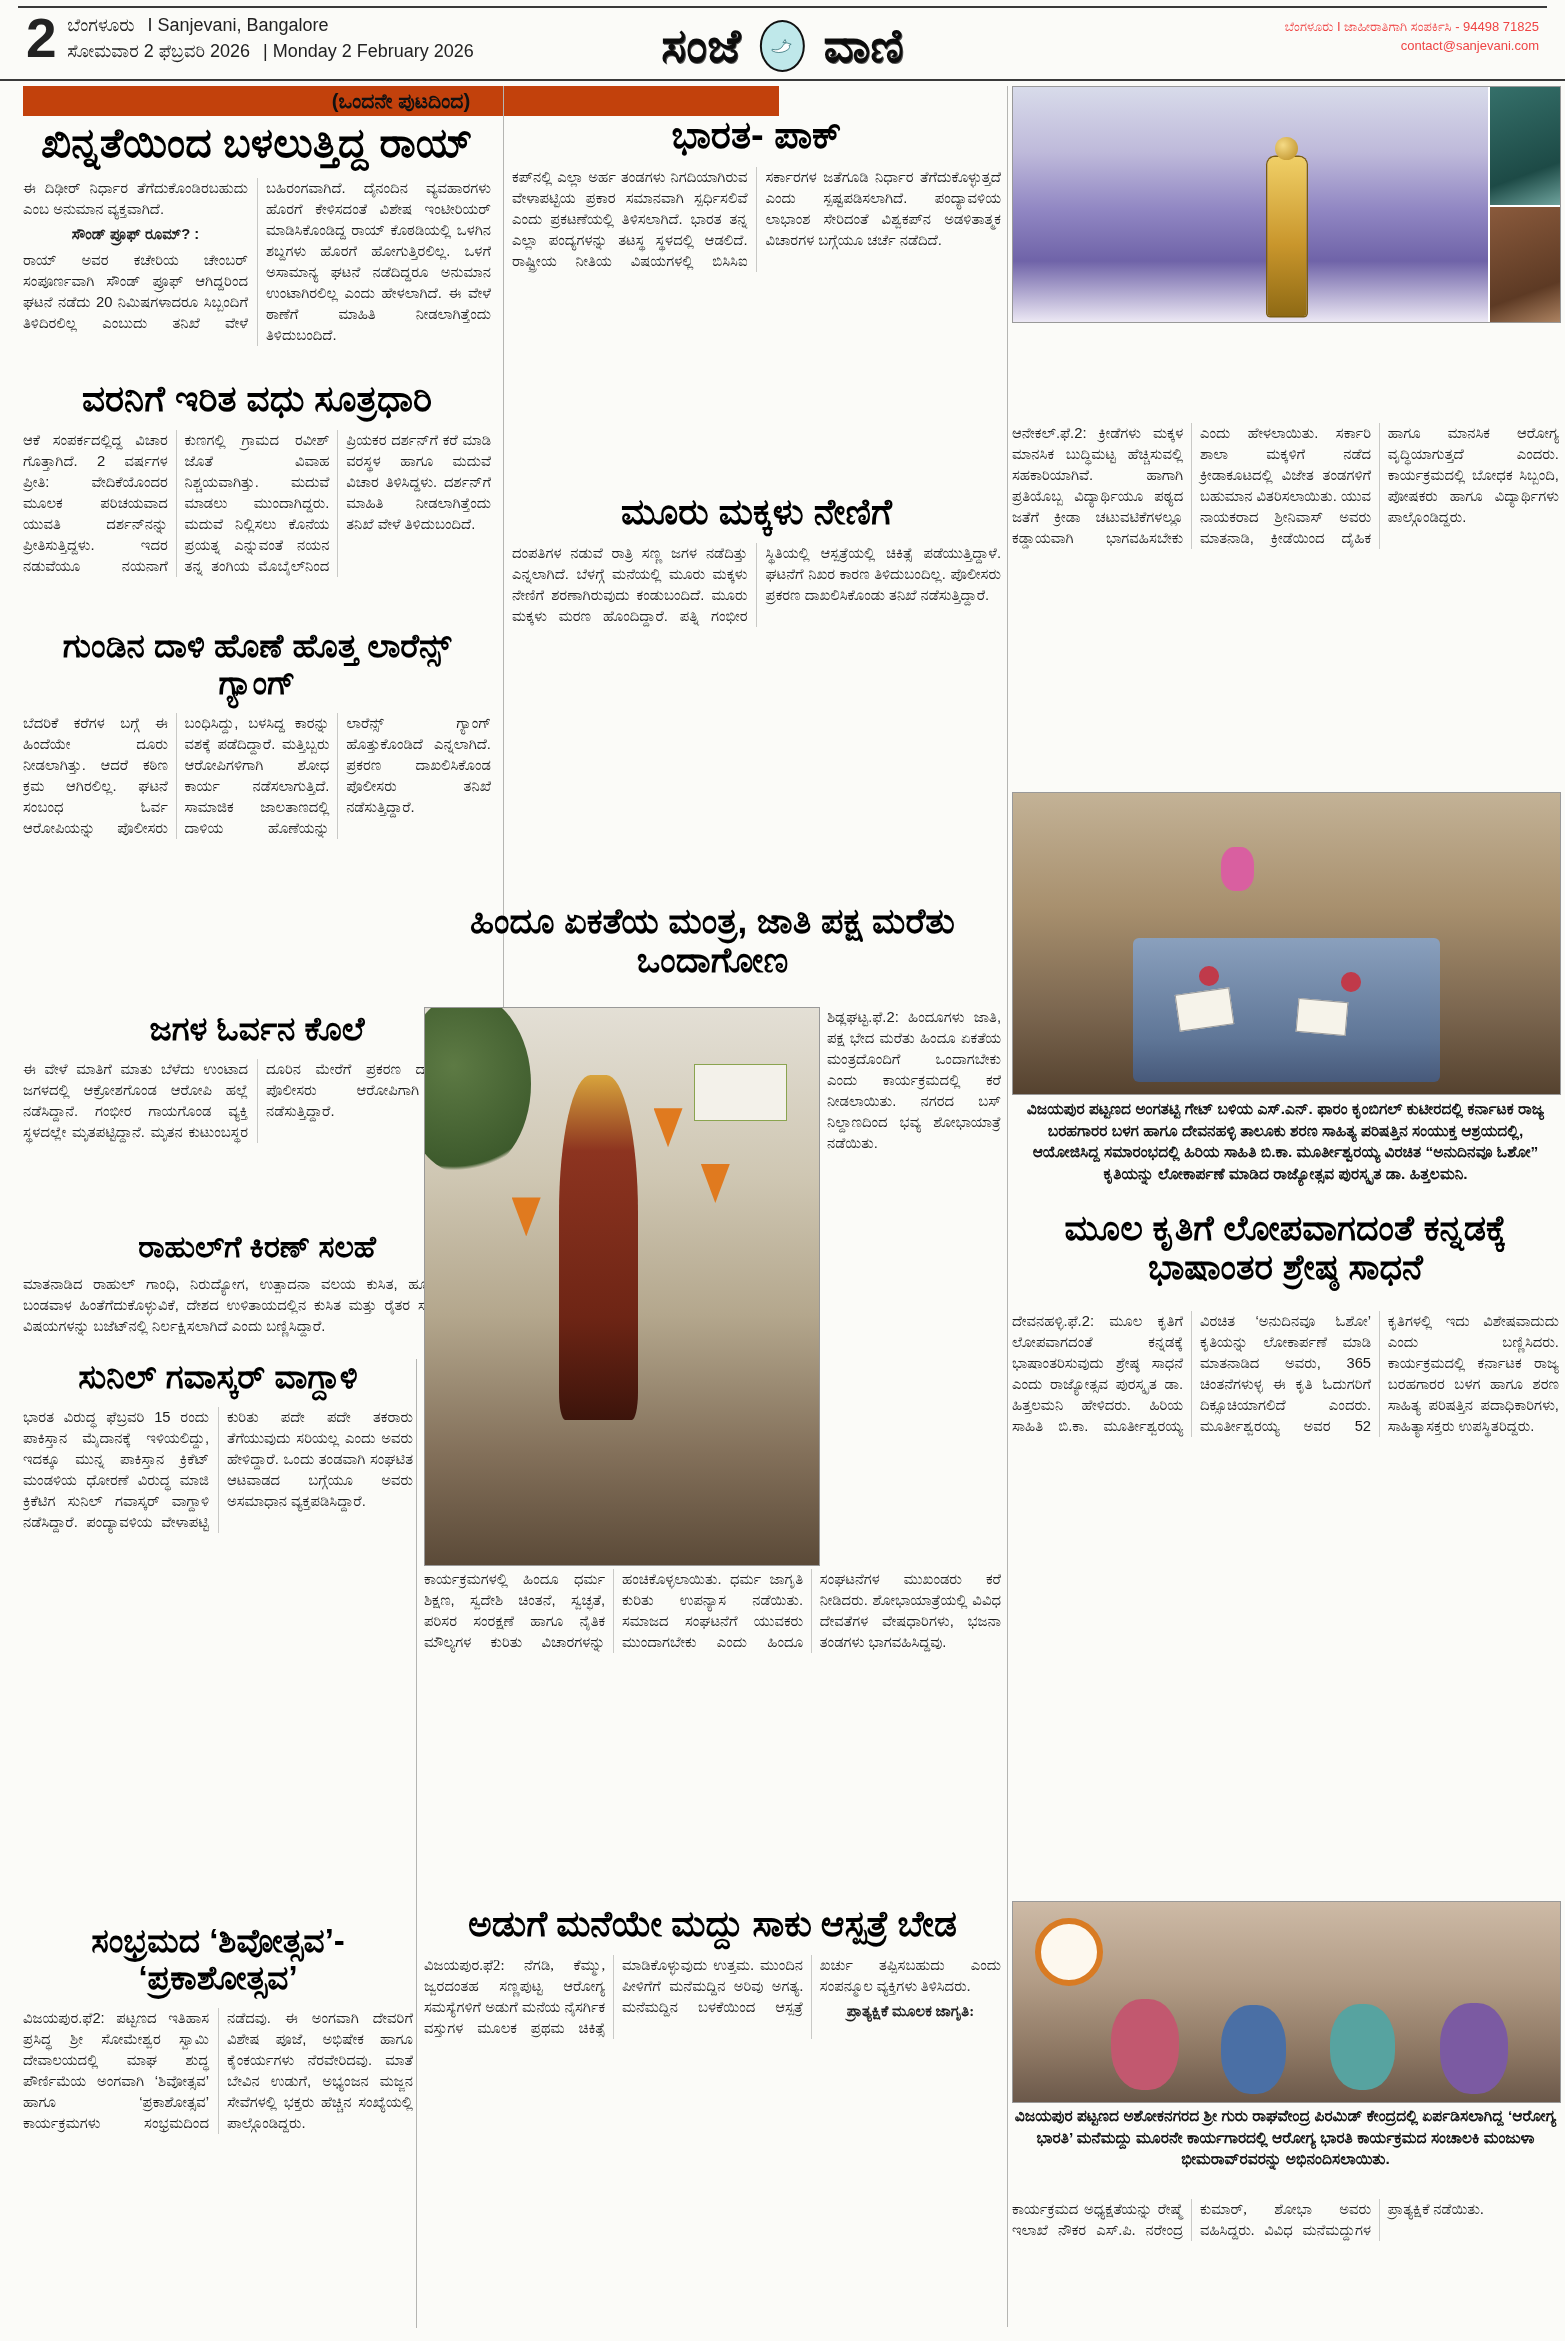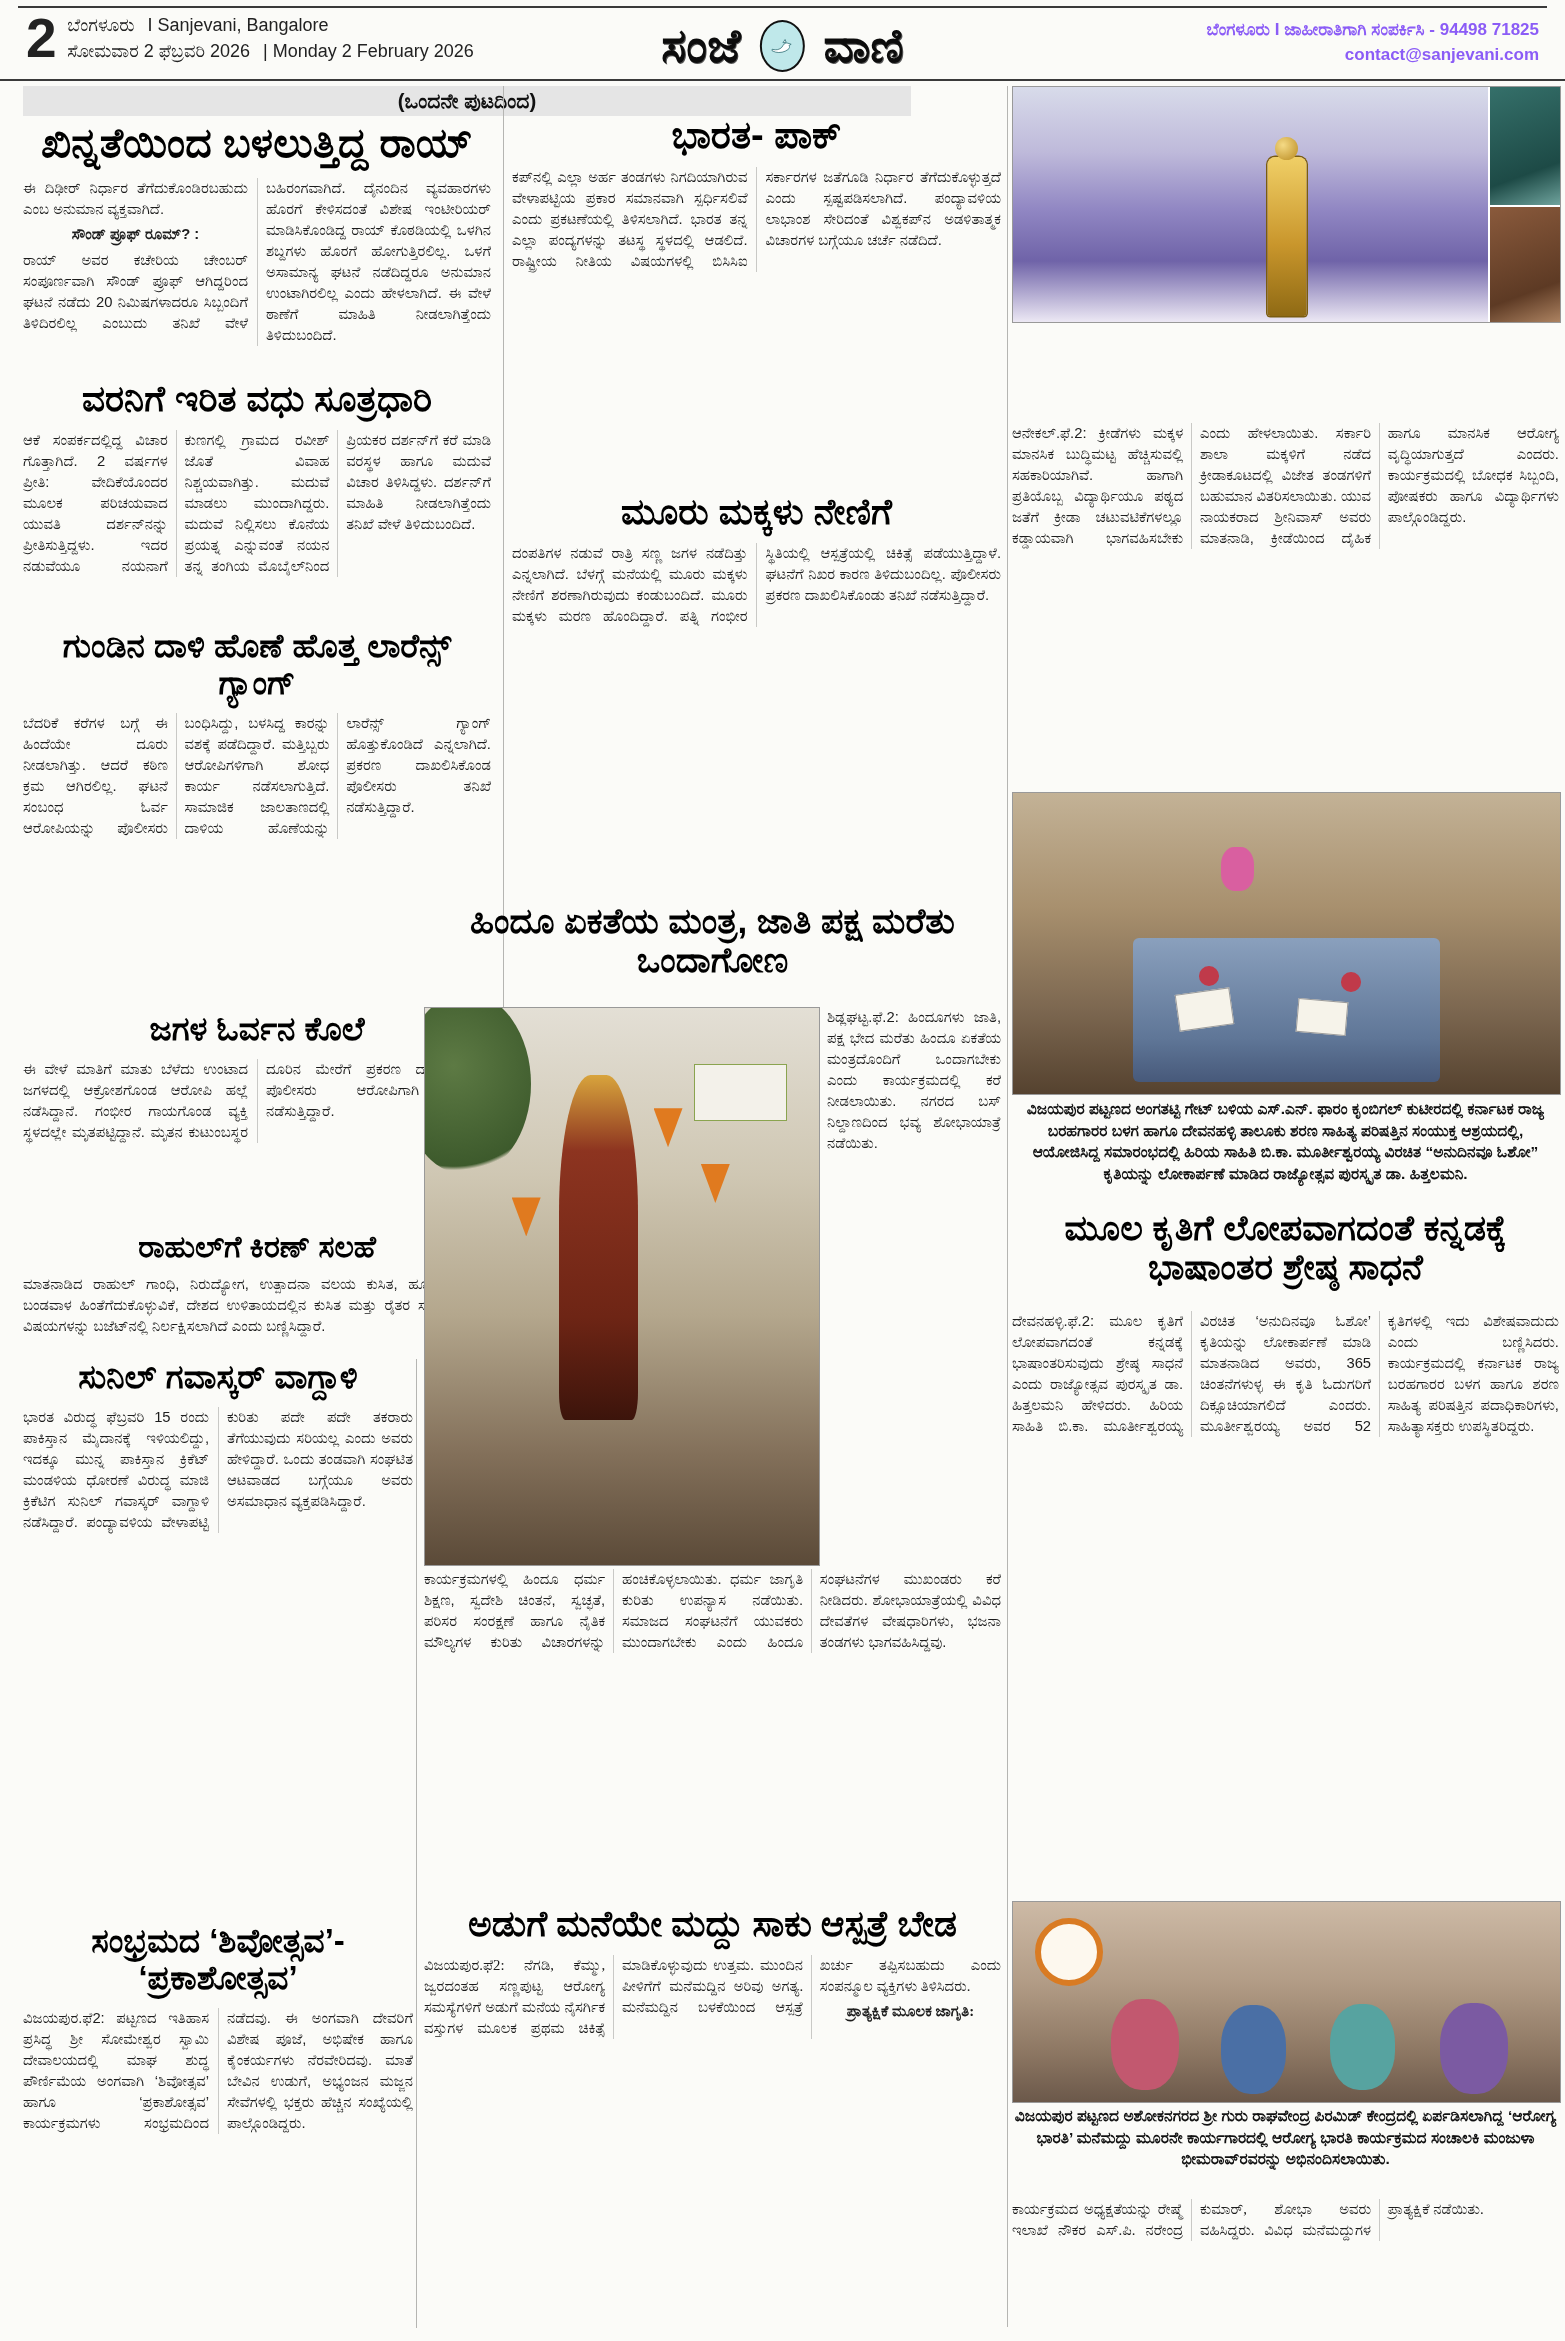--- a/index.html
+++ b/index.html
@@ -13,21 +13,21 @@
   
   .hdr-left{position:absolute;left:26px;top:13.6px;display:flex;align-items:center;gap:10.6px;}
   .pageno{font-size:55px;font-weight:bold;line-height:0.9;color:#222;}
   .hdr-lines{display:flex;flex-direction:column;gap:4.5px;font-size:18px;color:#222;}
   .hdr-lines .l1{display:flex;gap:13px;}
   .logo{position:absolute;left:50%;top:18px;transform:translateX(-50%);
     display:flex;align-items:center;gap:19px;font-weight:bold;font-size:47px;color:#0c0c0c;
     text-shadow:0.8px 0.8px 0 #555;}
   .logo-oval{width:41px;height:48px;border-radius:50%;border:2.3px solid #111;
     display:flex;align-items:center;justify-content:center;}
-  .hdr-right{position:absolute;right:26px;top:16.7px;text-align:right;font-size:17px;color:#8b5cf6;line-height:1.5;font-weight:bold;}
+  .hdr-right{position:absolute;right:26px;top:16.7px;text-align:right;font-size:13px;color:#ef4444;line-height:1.5;}
   .band{position:absolute;display:flex;align-items:center;justify-content:center;
     font-size:20.4px;font-weight:bold;color:#111;}
   
   .art{position:absolute;overflow:hidden;}
   .head{font-weight:bold;text-align:center;color:#000;line-height:1.12;margin:0 0 10.6px 0;}
   .h54{font-size:41px;} .h48{font-size:36px;} .h44{font-size:33px;}
   .h40{font-size:30px;} .h50{font-size:38px;} .h46{font-size:35px;}
   .body{font-size:14.8px;line-height:1.42;text-align:justify;color:#1c1c1c;}
   .cols2{column-count:2;column-gap:18px;column-rule:0.8px solid #c9c9c6;}
   .cols3{column-count:3;column-gap:16.7px;column-rule:0.8px solid #c9c9c6;}
@@ -95,21 +95,21 @@
         </svg>
     </span>
     <span>ವಾಣಿ</span>
   </div>
 
   <div class="hdr-right">
     <div>ಬೆಂಗಳೂರು  I  ಜಾಹೀರಾತಿಗಾಗಿ ಸಂಪರ್ಕಿಸಿ - 94498 71825</div>
     <div>contact@sanjevani.com</div>
   </div>
 
-  <div class="band" style="left:23px;top:86px;width:888px;height:30px;background:#e5e5e5;">
+  <div class="band" style="left:23px;top:86px;width:756px;height:30px;background:#c2410c;">
     <span>(ಒಂದನೇ ಪುಟದಿಂದ)</span>
   </div>
 
   <div class="vsep" style="left:503px;top:86px;height:1269px;"></div>
   <div class="vsep" style="left:416px;top:1359px;height:969px;"></div>
   <div class="vsep" style="left:1007px;top:86px;height:2241px;"></div>
 
   <div class="art" style="left:23px;top:121px;width:468px;height:254px;">
     <div class="head h54">ಖಿನ್ನತೆಯಿಂದ ಬಳಲುತ್ತಿದ್ದ ರಾಯ್</div>
     <div class="body cols2">

